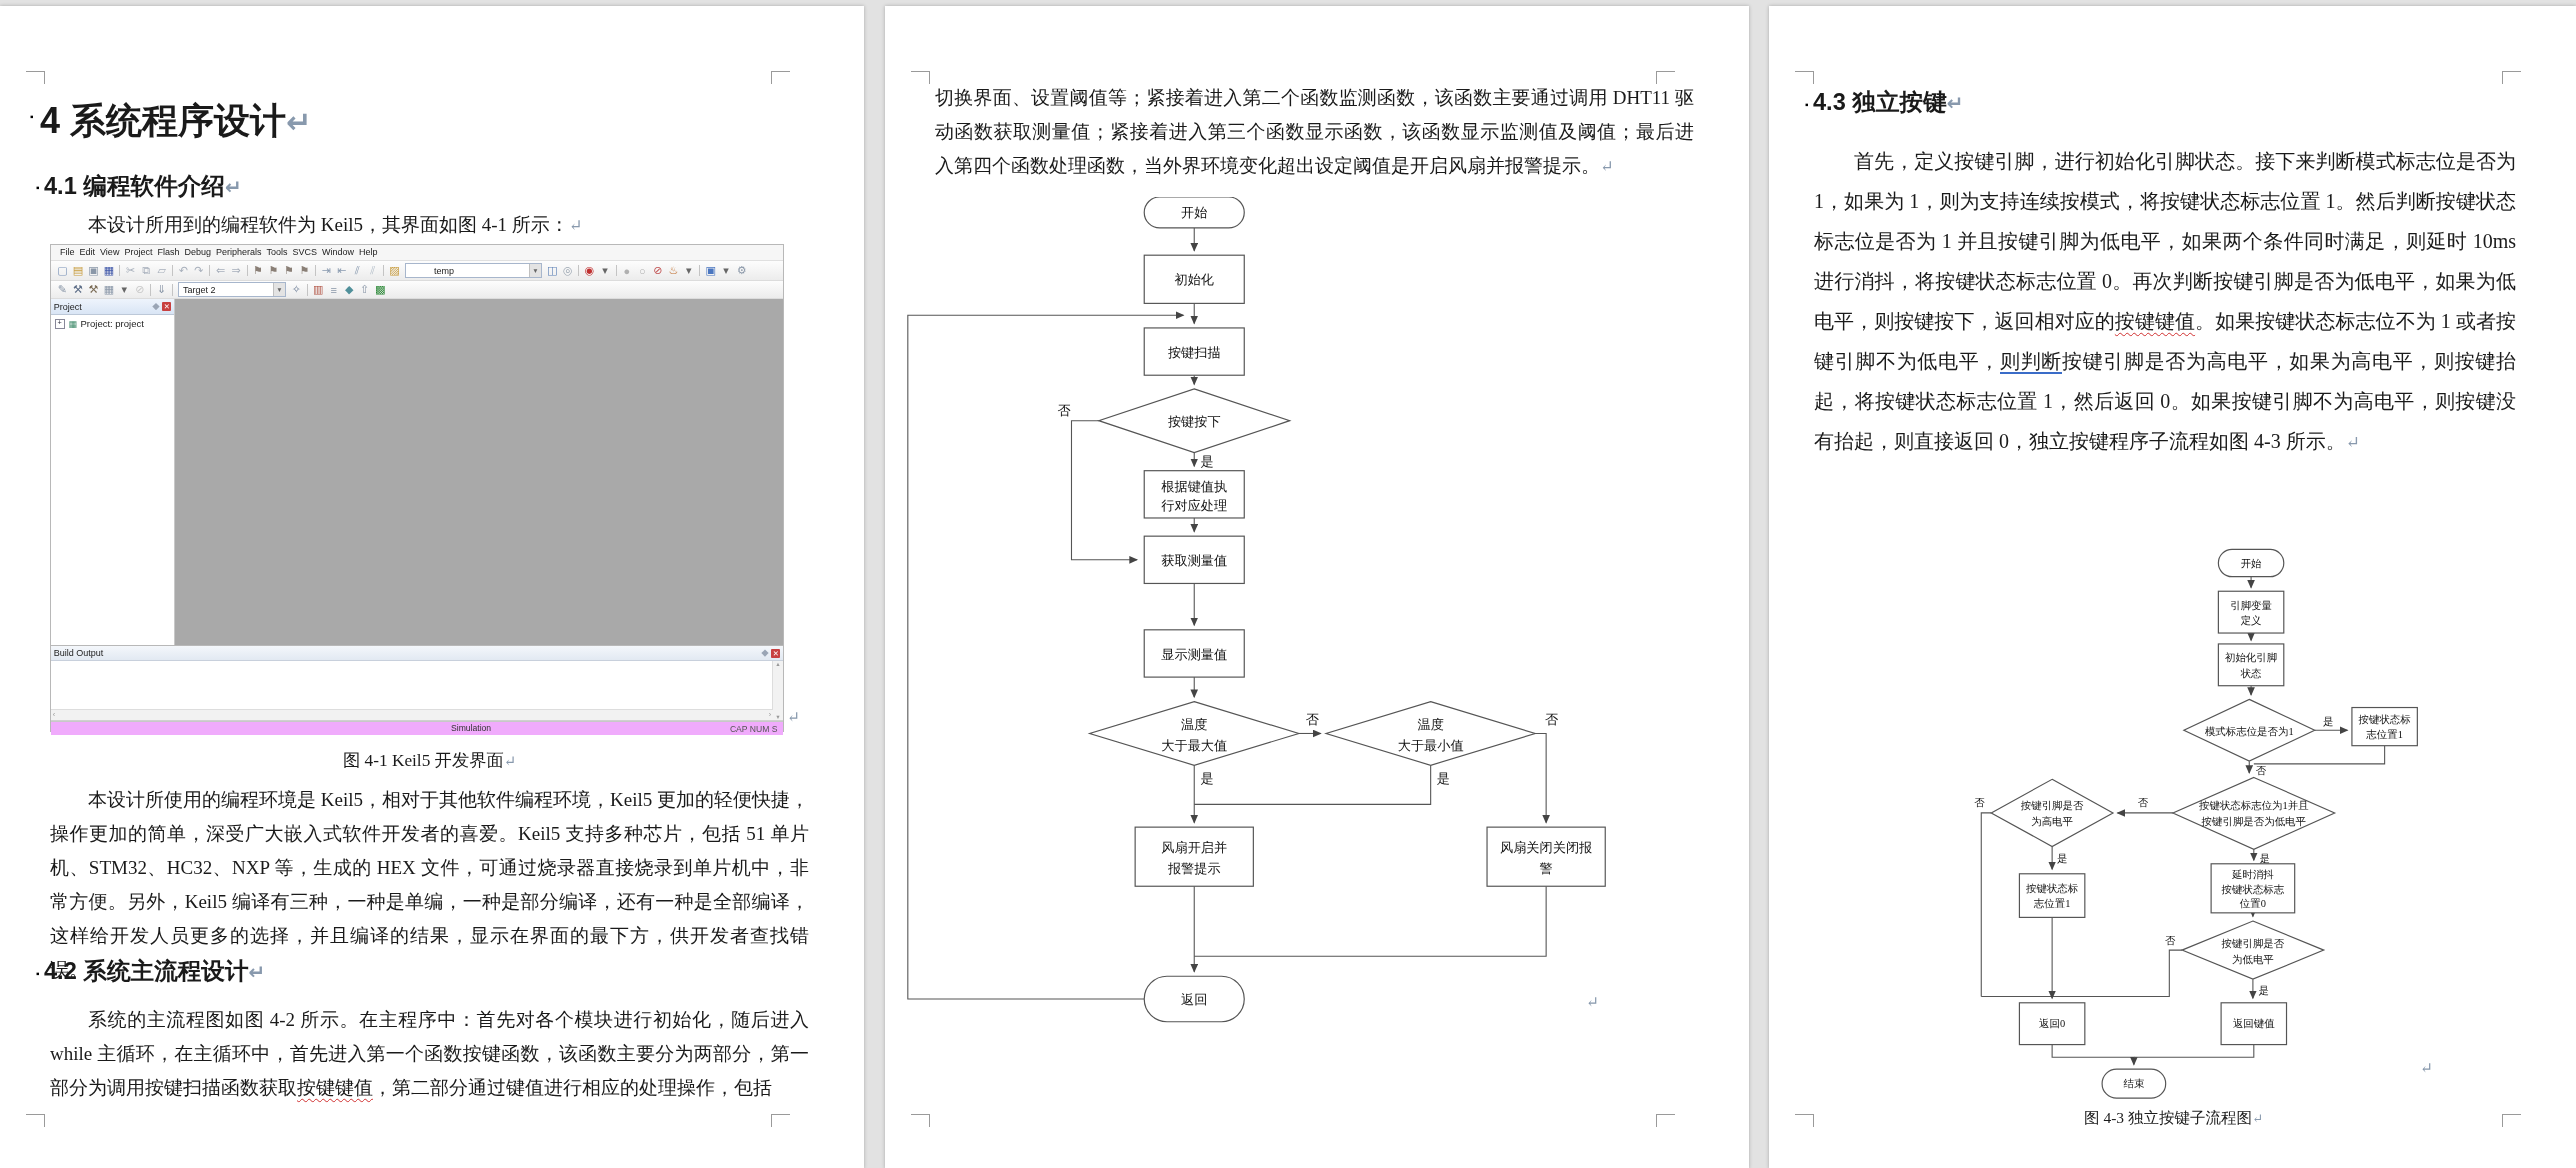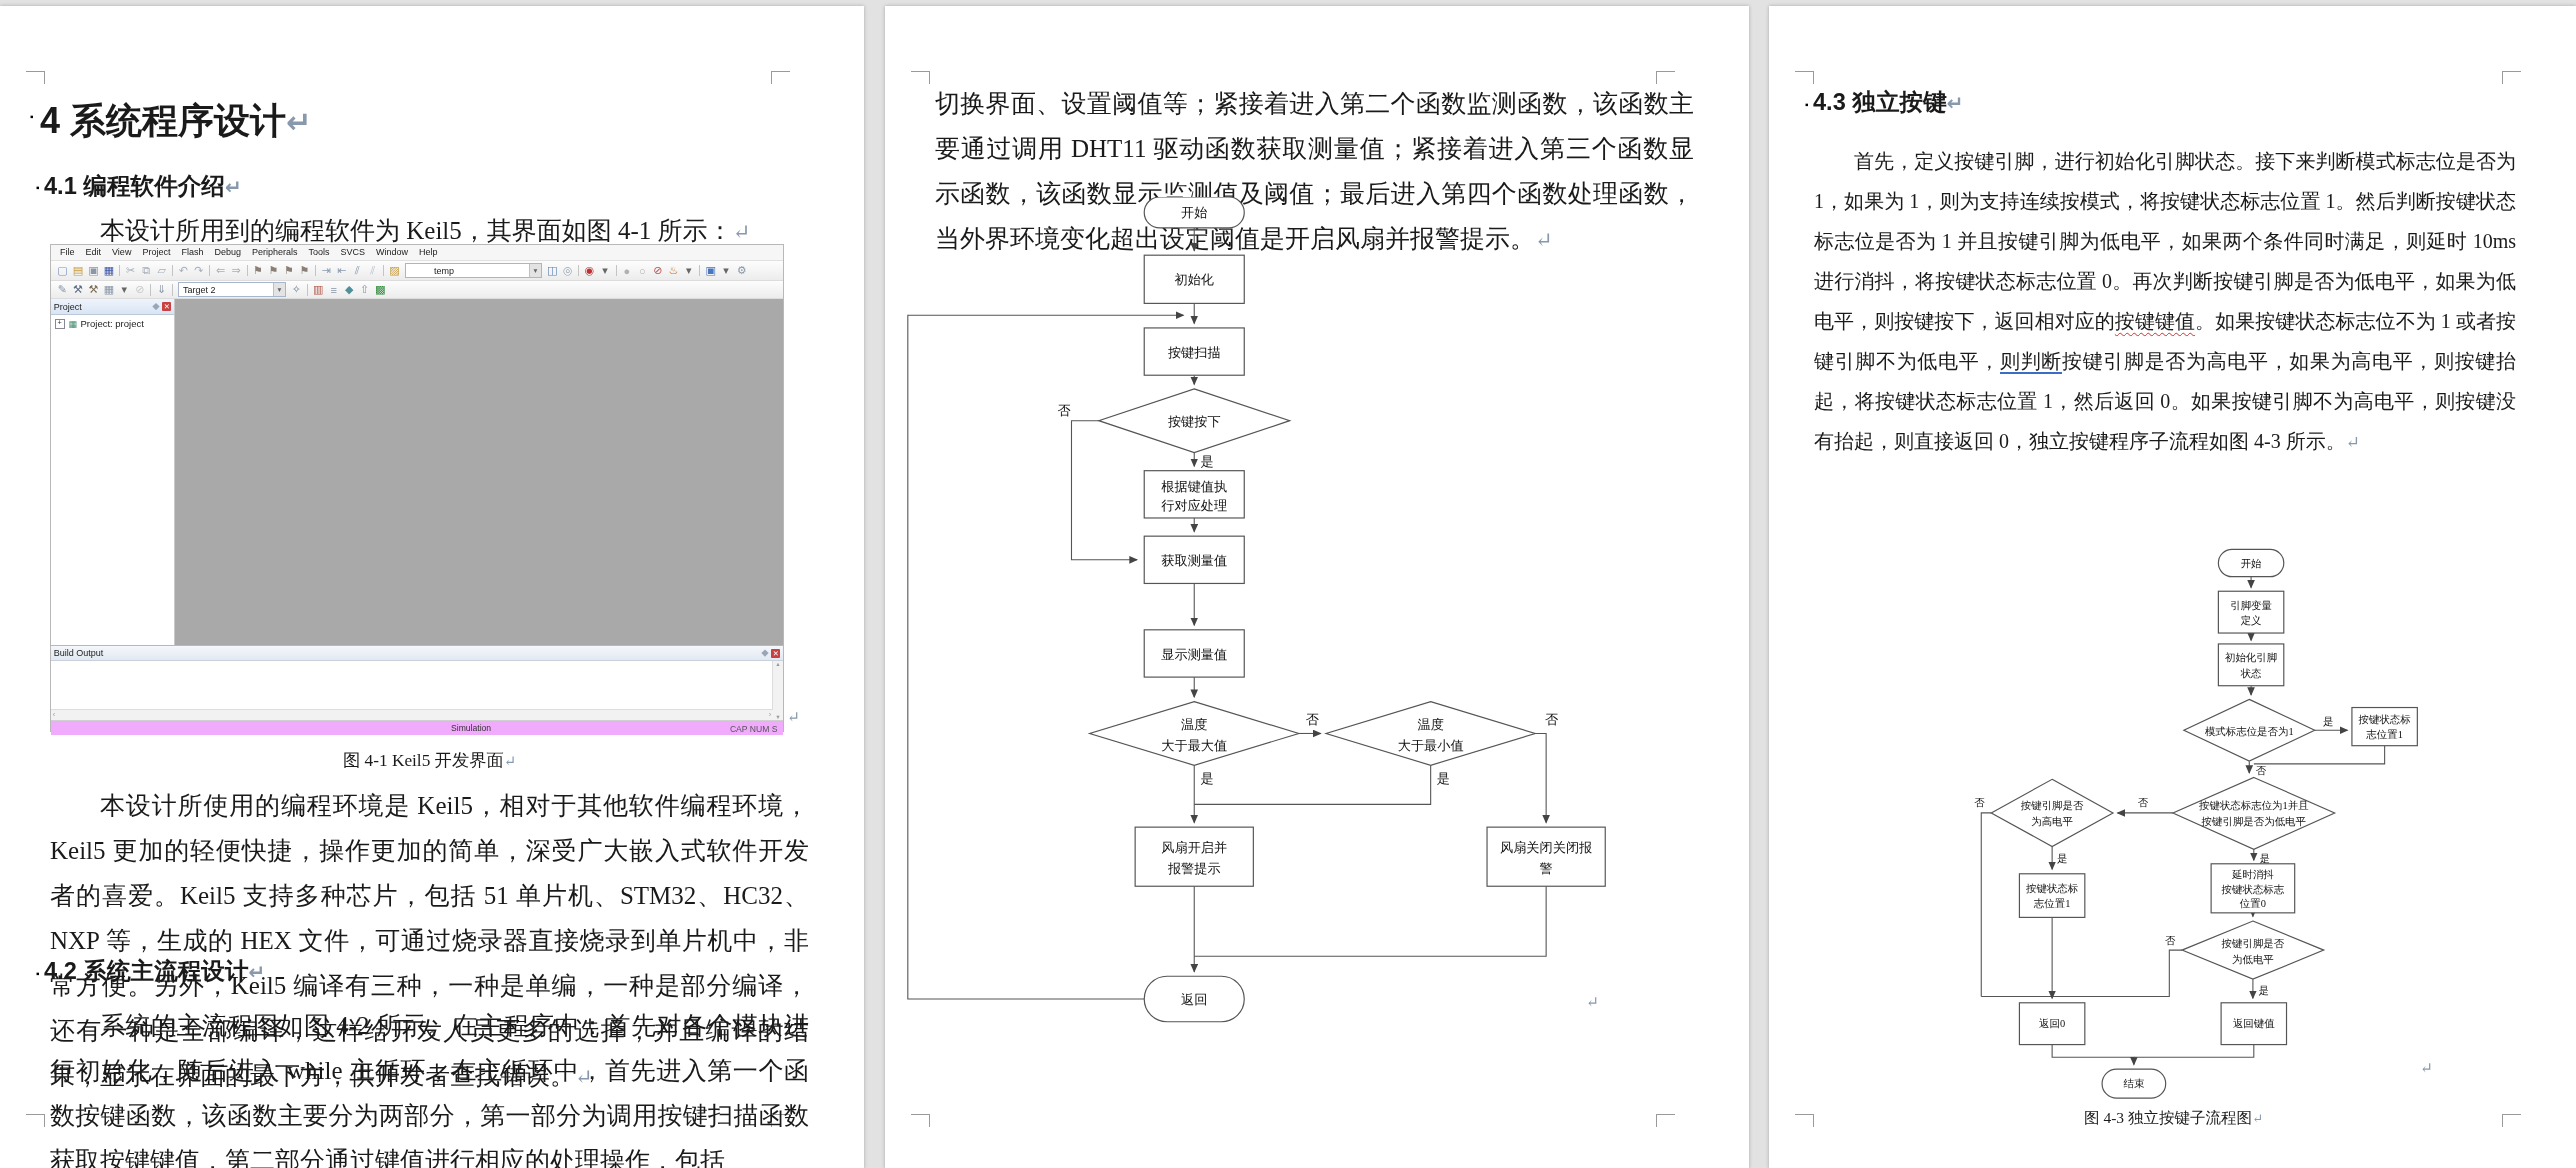--- a/index.html
+++ b/index.html
@@ -7,30 +7,30 @@
           font-family:"Liberation Serif","DejaVu Serif",serif;color:#1a1a1a;}
   .page{position:absolute;top:5.5px;height:1163px;background:#ffffff;box-shadow:0 0 3.6px rgba(0,0,0,.25);}
   
   .cm{position:absolute;width:18px;height:12.7px;border:0 solid #9a9a9a;}
   .cm.l{border-top-width:0.9px;border-right-width:0.9px;}
   .cm.r{border-top-width:0.9px;border-left-width:0.9px;}
   
   .h1{position:absolute;font-family:"Liberation Sans","DejaVu Sans",sans-serif;font-weight:bold;font-size:36px;}
   .h2{position:absolute;font-family:"Liberation Sans","DejaVu Sans",sans-serif;font-weight:bold;font-size:23.6px;}
   .bullet{position:absolute;font-size:10px;color:#000;}
-  .para{position:absolute;font-size:25px;line-height:45px;text-align:justify;}
+  .para{position:absolute;font-size:19px;line-height:34px;text-align:justify;}
   .indent{text-indent:2em;}
   .caption{position:absolute;text-align:center;font-size:17.3px;}
   .pilcrow{color:#8899ad;font-size:.85em;}
   .kwred{text-decoration:underline wavy #d03030 0.9px;text-underline-offset:3.6px;}
   .kwblue{text-decoration:underline #3a6cc8 1.8px;text-underline-offset:3.6px;}
   
   .keil{position:absolute;left:50px;top:238px;width:732px;height:486px;background:#f4f4f4;
         border:0.9px solid #b8b8b8;font-family:"Liberation Sans","DejaVu Sans",sans-serif;font-size:9px;color:#222;}
-  .kmenubar{height:15.5px;display:flex;align-items:center;gap:11px;padding-left:9px;background:#f6f6f6;border-bottom:0.9px solid #e0e0e0;}
+  .kmenubar{height:15.5px;display:flex;align-items:center;gap:5px;padding-left:9px;background:#f6f6f6;border-bottom:0.9px solid #e0e0e0;}
   .ktoolbar{display:flex;align-items:center;padding-left:3.6px;background:linear-gradient(#fdfdfd,#ececec);border-bottom:0.9px solid #dcdcdc;}
   .ktb1{height:19px;}
   .ktb2{height:17.3px;}
   .tbi{width:15.5px;height:14.5px;display:flex;align-items:center;justify-content:center;font-size:11px;}
   [data-name="separator"]{width:0.9px;height:11.8px;background:#c4c4c4;margin:0 2.7px;padding:0;}
   .combo{height:12.7px;background:#fff;border:0.9px solid #a7b6cc;display:flex;align-items:center;
          font-size:9px;padding-left:3.6px;position:relative;margin:0 2.7px;}
   .combo .dd{position:absolute;right:0;top:0;bottom:0;width:11px;background:#e3e3e3;border-left:0.9px solid #c0c0c0;
              display:flex;align-items:center;justify-content:center;font-size:6.4px;color:#666;}
   .kmain{display:flex;height:346px;}

